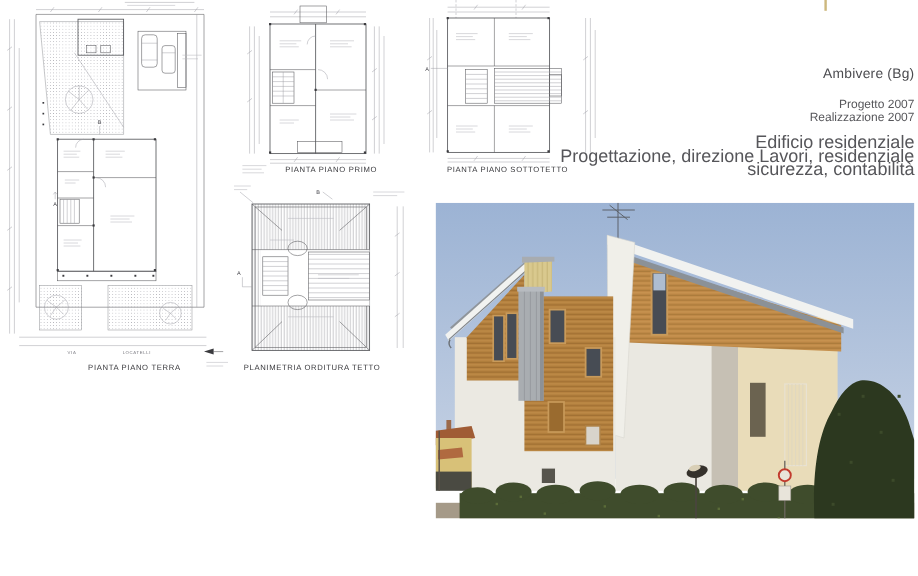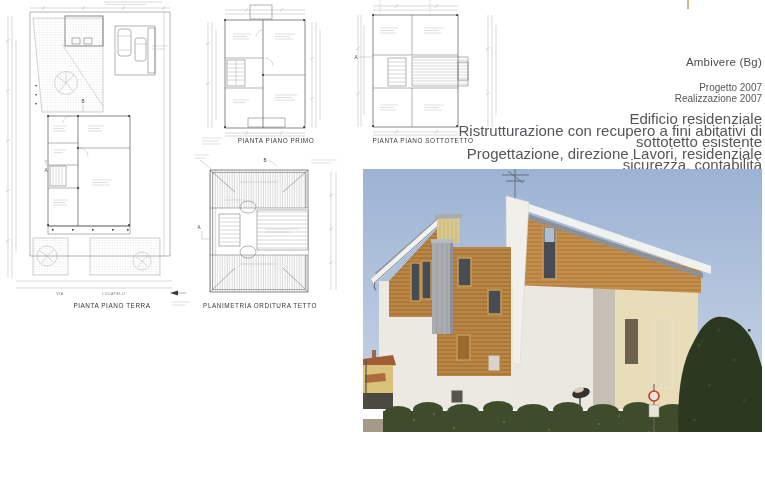--- a/index.html
+++ b/index.html
@@ -296,21 +296,20 @@
     </g>
     <text class="ptitle" x="65" y="156">PLANIMETRIA ORDITURA TETTO</text>
   </svg>
 
   <div class="info">
     <div class="loc">Ambivere (Bg)</div>
     <div class="yr">Progetto 2007</div>
     <div class="yr">Realizzazione 2007</div>
     <div class="desc">
       <div>Edificio residenziale</div>
-      <div>Ristrutturazione con recupero a fini abitativi di sottotetto esistente</div>
       <div>Progettazione, direzione Lavori, residenziale sicurezza, contabilità</div>
     </div>
   </div>
   <div class="tanmark"></div>
 
   <svg class="abs" style="left:363px;top:169px;width:399px;height:303px" viewBox="0 0 399 303">
     <defs>
       <linearGradient id="skyg" x1="0" y1="0" x2="0" y2="1">
         <stop offset="0" stop-color="#9cb3d4"></stop>
           <stop offset="1" stop-color="#c6d2e4"></stop>

